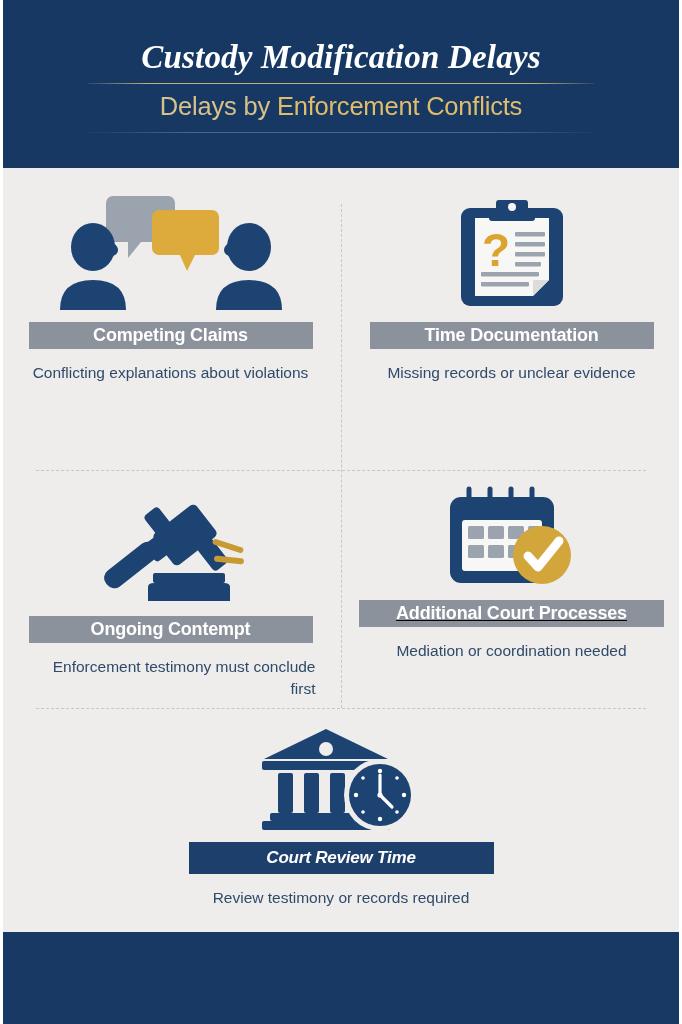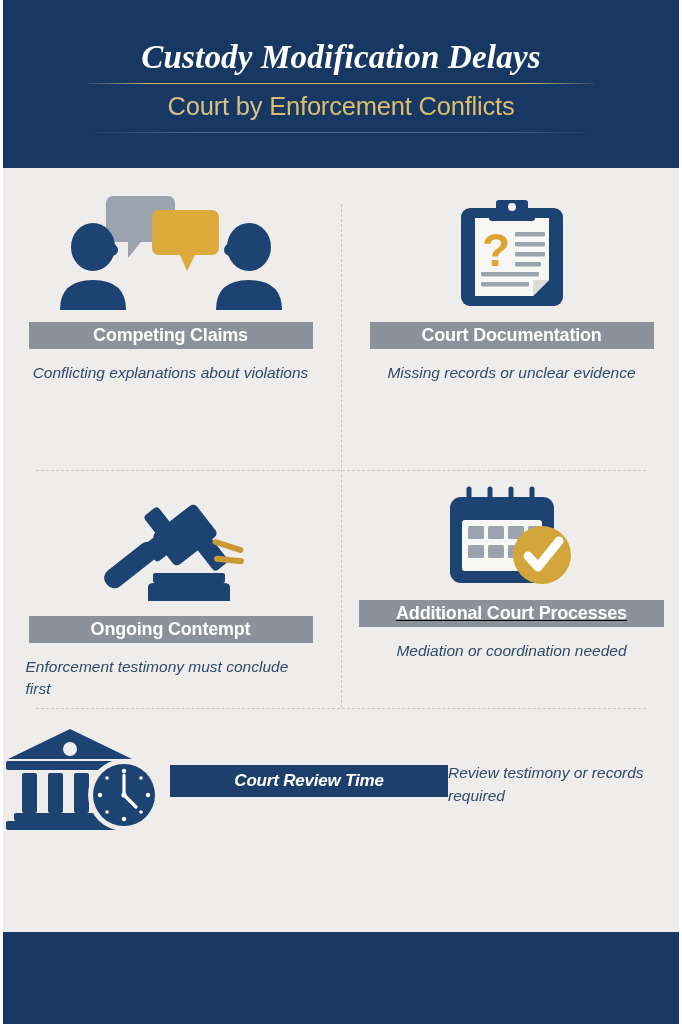--- a/index.html
+++ b/index.html
@@ -118,21 +118,21 @@
   .cell.c2 { left: 341px; top: 22px; }
   .cell.c3 { left: 0;   top: 326px; }
   .cell.c4 { left: 341px; top: 310px; }
 
   .cell-wide {
     position: absolute;
     left: 0;
     top: 552px;
     width: 682px;
     display: flex;
-    flex-direction: row;
+    flex-direction: column;
     align-items: center;
   }
 
   .icon-box {
     height: 126px;
     display: flex;
     align-items: center;
     justify-content: center;
   }
   .icon-box.small { height: 116px; }
@@ -162,24 +162,23 @@
     letter-spacing: -0.2px;
     white-space: nowrap;
   }
   .label-bar.navy .label-text {
     font-size: 17px;
     font-style: italic;
   }
 
   .desc {
     margin-top: 13px;
-    text-align: left;
+    text-align: right;
     color: #2f4a6b;
     font-size: 15.5px;
-    font-style: italic;
     line-height: 1.45;
     max-width: 290px;
   }
   .desc.wide { max-width: 460px; }
 
   
   .footer {
     position: absolute;
     left: 0;
     top: 932px;
@@ -201,21 +200,21 @@
 </style>
 </head>
 <body>
 
 <div id="infographic">
 
   <div class="header">
     <div class="title-main">Custody Modification Delays</div>
     <div class="title-rule"></div>
     <div class="subtitle">
-      <span class="sub-light">Court by </span><span class="sub-strong">Enforcement Conflicts</span>
+      <span class="sub-light">Delays by </span><span class="sub-strong">Enforcement Conflicts</span>
     </div>
     <div class="title-rule-bottom"></div>
   </div>
 
   <div class="canvas">
 
     <div class="divider-h d1"></div>
     <div class="divider-h d2"></div>
     <div class="divider-v"></div>
 
@@ -265,21 +264,21 @@
             <rect x="62" y="38" width="30" height="4.5" rx="1"></rect>
             <rect x="62" y="48" width="30" height="4.5" rx="1"></rect>
             <rect x="62" y="58" width="30" height="4.5" rx="1"></rect>
             <rect x="62" y="68" width="26" height="4.5" rx="1"></rect>
             <rect x="28" y="78" width="58" height="4.5" rx="1"></rect>
             <rect x="28" y="88" width="48" height="4.5" rx="1"></rect>
           </g>
         </svg>
       </div>
       <div class="label-bar">
-        <span class="label-text">Court Documentation</span>
+        <span class="label-text">Time Documentation</span>
       </div>
       <div class="desc">Missing records or unclear evidence</div>
     </div>
 
     <div class="cell c3">
       <div class="icon-box small">
         <svg width="150" height="106" viewBox="0 0 150 106">
           <g fill="#1d4372">
 
             <rect x="4" y="56" width="62" height="20" rx="9" transform="rotate(-38 35 66)"></rect>

